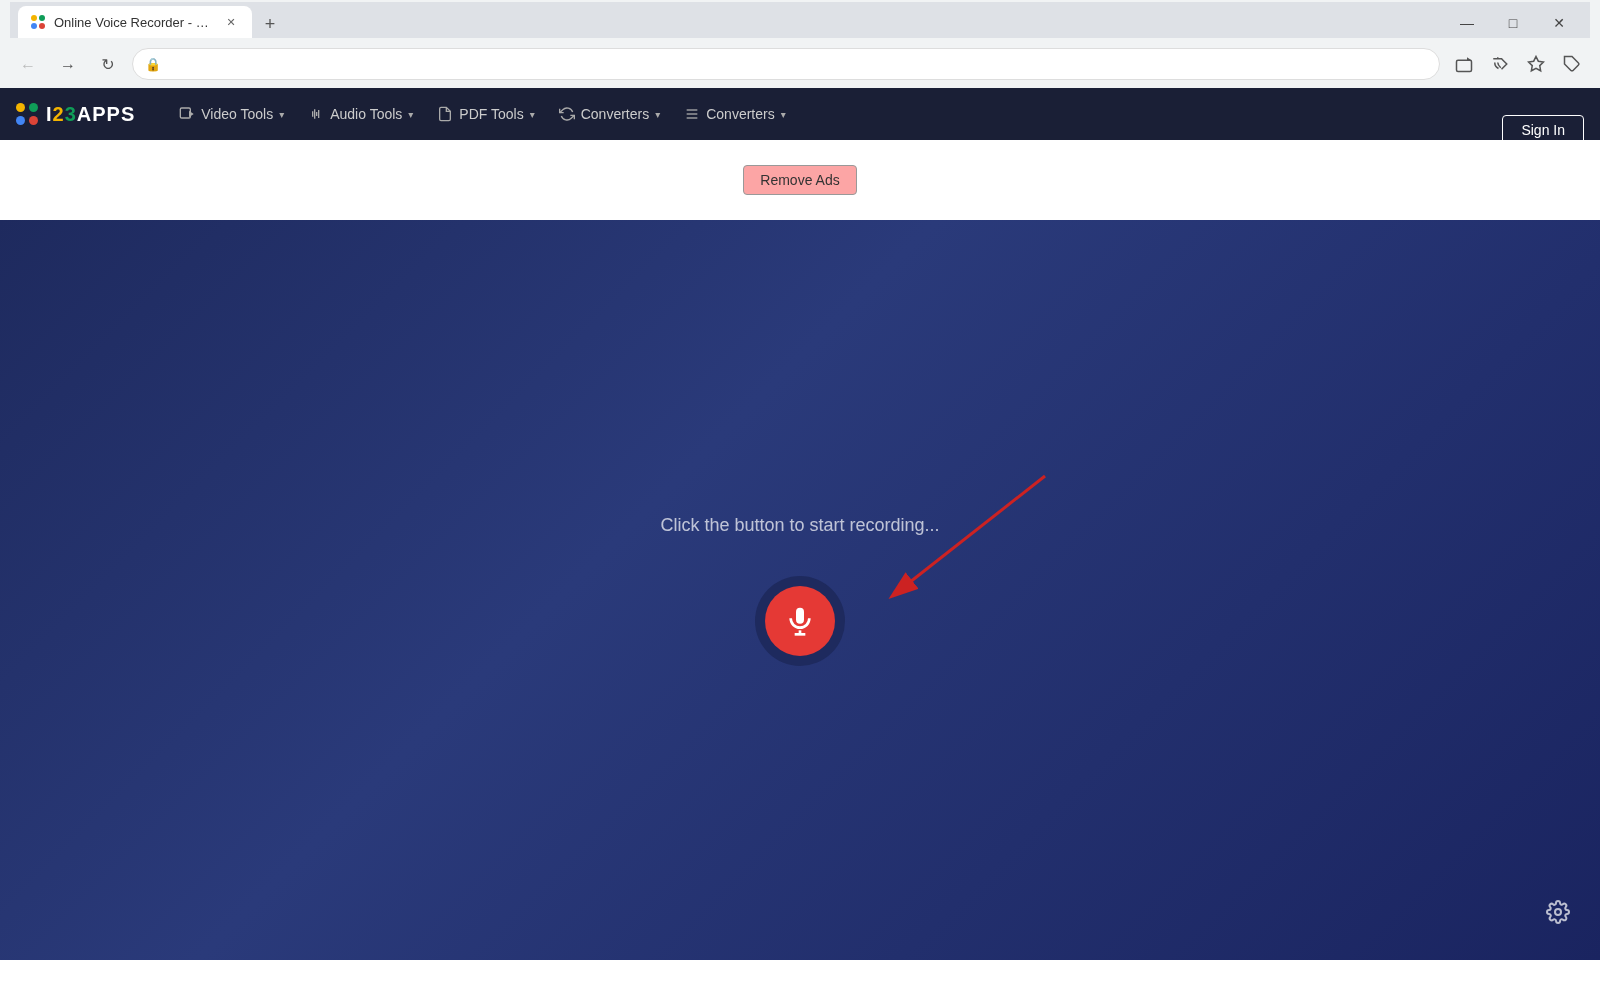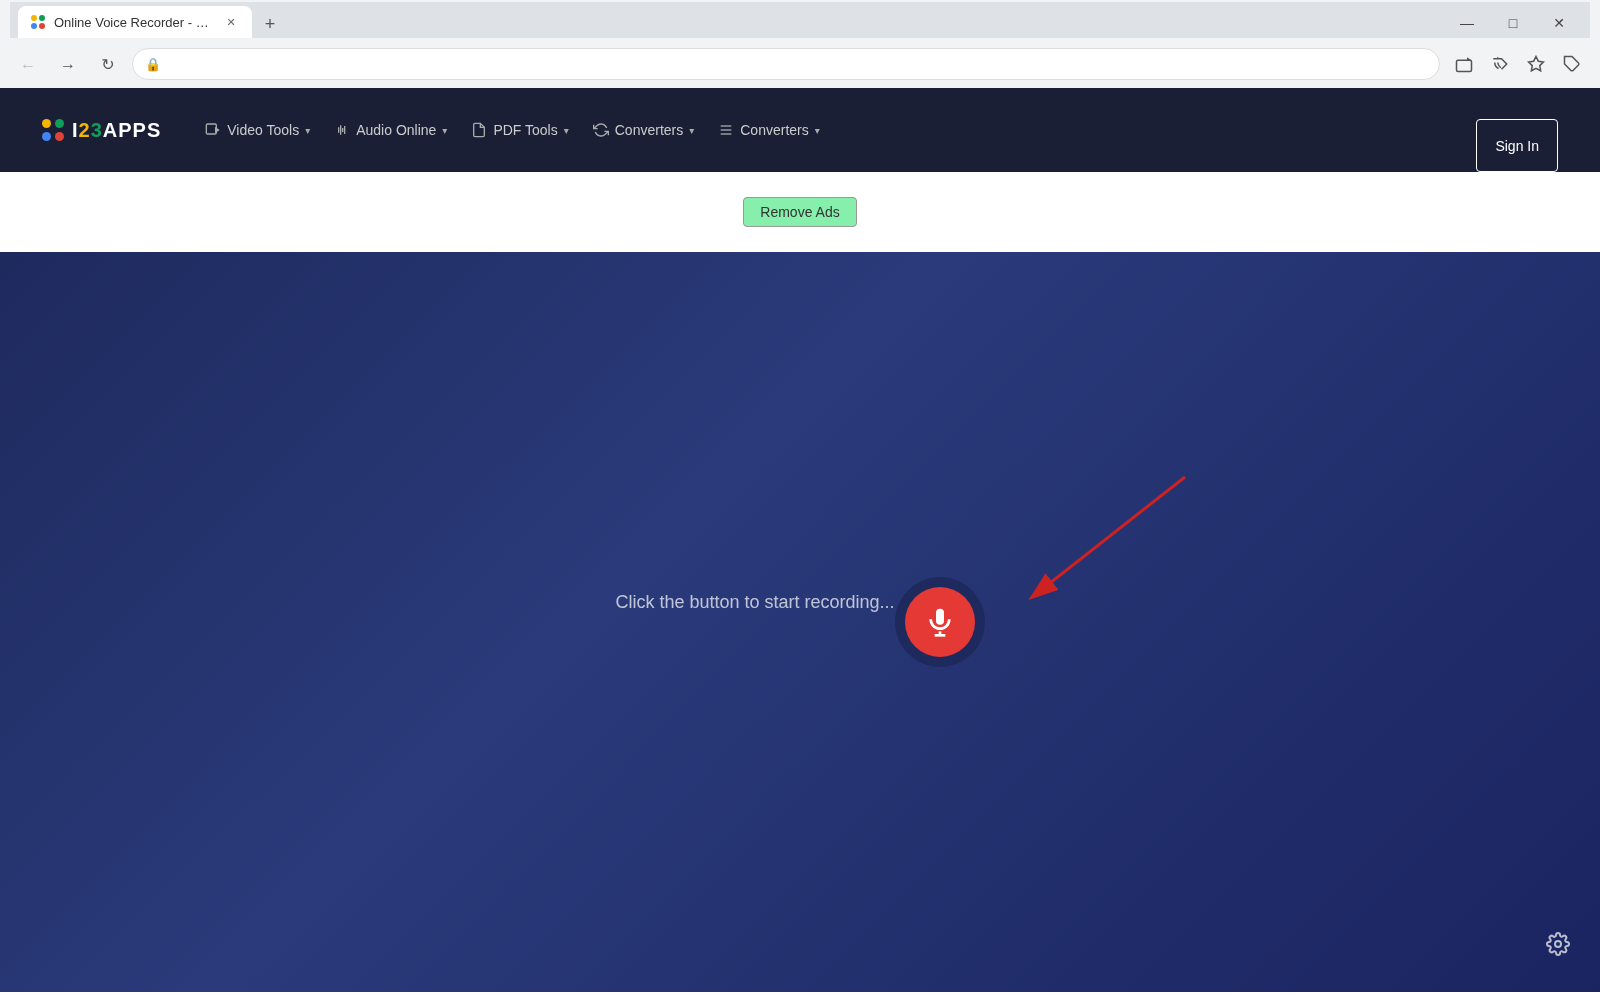--- a/index.html
+++ b/index.html
@@ -125,23 +125,24 @@
       justify-content: center;
       border-radius: 50%;
       cursor: pointer;
       color: #555;
       font-size: 16px;
     }
 
     
     .site-nav {
       background: #1a1f36;
-      height: 84px;
-      display: flex;
-      padding: 0 42px;
+      height: 52px;
+      display: flex;
+      align-items: center;
+      padding: 0 16px;
       gap: 32px;
     }
     .logo {
       display: flex;
       align-items: center;
       gap: 8px;
       color: #fff;
       font-size: 22px;
       font-weight: bold;
       text-decoration: none;
@@ -189,33 +190,33 @@
 
     .ads-bar {
       background: #fff;
       height: 80px;
       display: flex;
       align-items: center;
       justify-content: center;
     }
     .remove-ads-btn {
       border: 1px solid #999;
-      background: #86efac;
+      background: #fca5a5;
       padding: 6px 16px;
       border-radius: 4px;
       font-size: 14px;
       color: #333;
       cursor: pointer;
     }
 
     .recorder-section {
       background: linear-gradient(135deg, #1e2a5e 0%, #2a3a7a 40%, #1a2460 100%);
       flex: 1;
       display: flex;
-      flex-direction: row;
+      flex-direction: column;
       align-items: center;
       justify-content: center;
       position: relative;
       height: calc(1008px - 40px - 36px - 48px - 64px - 80px);
       min-height: 450px;
     }
     .recording-hint {
       color: rgba(255,255,255,0.7);
       font-size: 18px;
       margin-bottom: 40px;
@@ -348,21 +349,21 @@
       <span style="font-size:10px; color:#aaa;">▾</span>
     </div>
     <div class="nav-item">
       <svg width="16" height="16" viewBox="0 0 24 24" fill="none" stroke="#aaa" stroke-width="2">
         <line x1="4" y1="12" x2="4" y2="12"></line>
           <line x1="7" y1="8" x2="7" y2="16"></line>
         <line x1="10" y1="5" x2="10" y2="19"></line>
           <line x1="13" y1="9" x2="13" y2="15"></line>
         <line x1="16" y1="6" x2="16" y2="18"></line>
       </svg>
-      <span>Audio Online</span>
+      <span>Audio Tools</span>
       <span style="font-size:10px; color:#aaa;">▾</span>
     </div>
     <div class="nav-item">
       <svg width="16" height="16" viewBox="0 0 24 24" fill="none" stroke="#aaa" stroke-width="2">
         <path d="M14 2H6a2 2 0 00-2 2v16a2 2 0 002 2h12a2 2 0 002-2V8z"></path>
         <polyline points="14,2 14,8 20,8"></polyline>
       </svg>
       <span>PDF Tools</span>
       <span style="font-size:10px; color:#aaa;">▾</span>
     </div>

